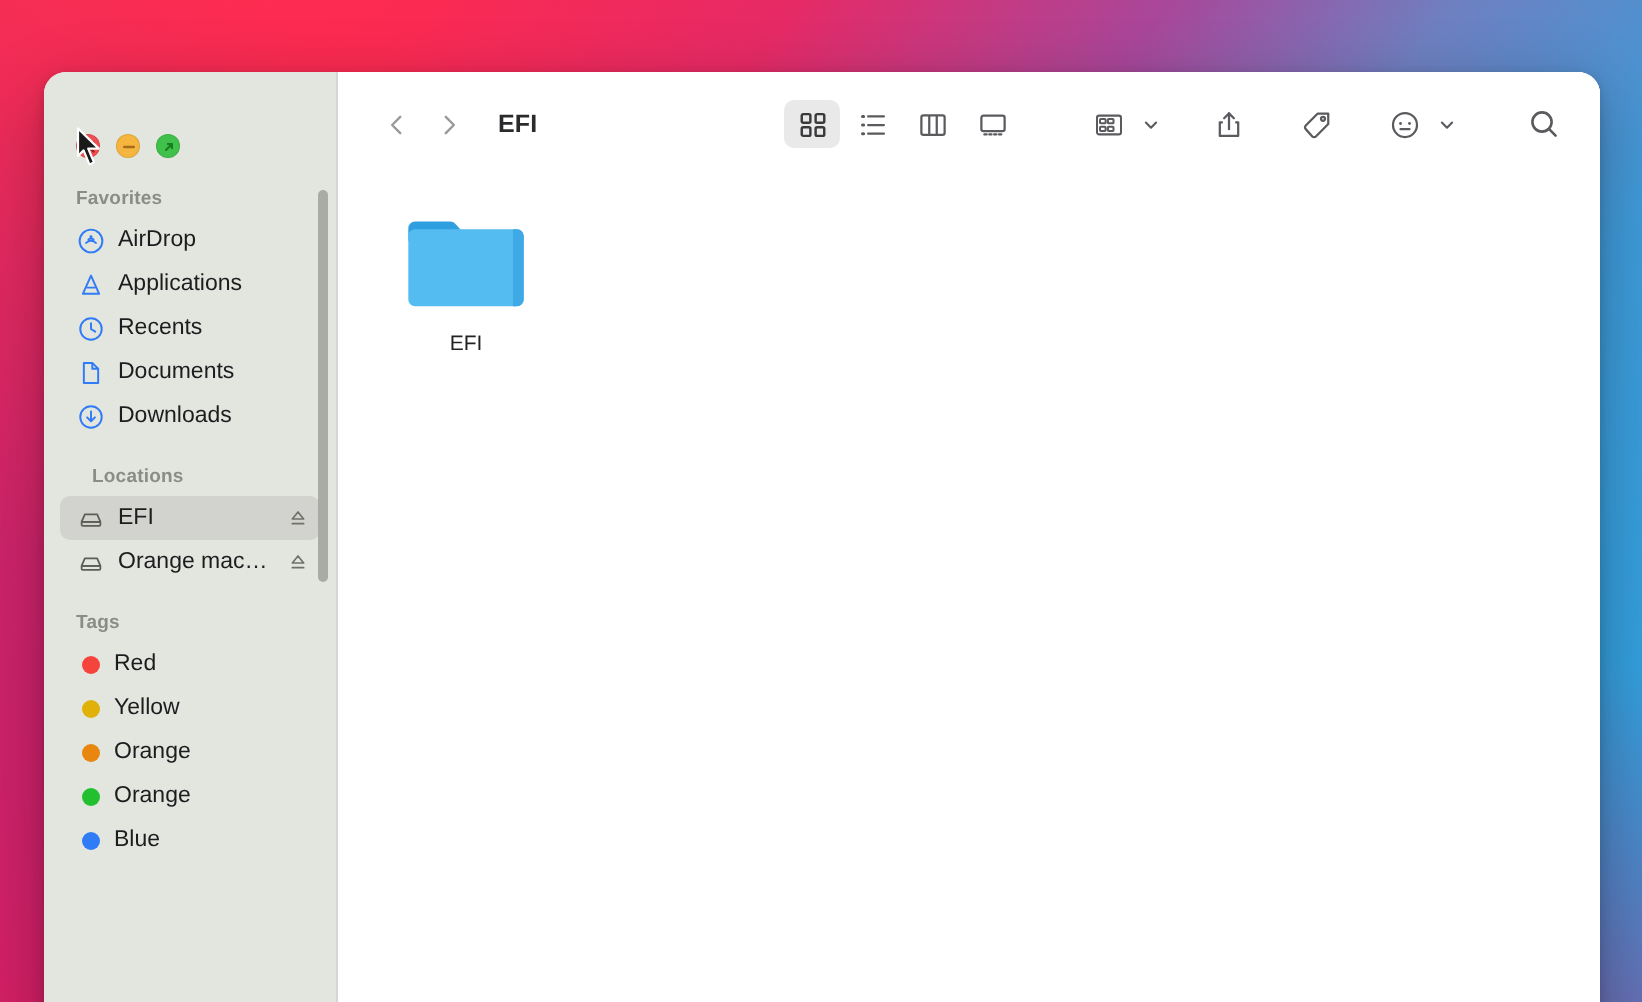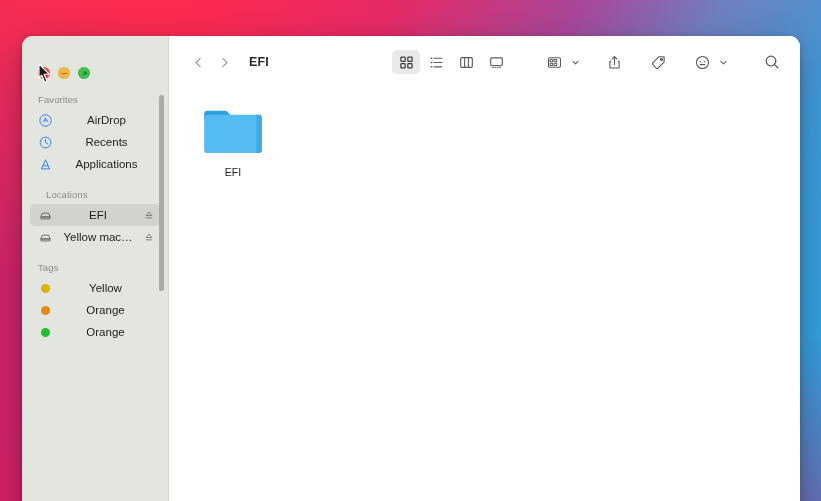--- a/index.html
+++ b/index.html
@@ -87,39 +87,38 @@
   .light.max    { background: #3fc14c; box-shadow: inset 0 0 0 0.5px rgba(0,0,0,0.10); }
   .light svg { display: block; }
 
   .sidebar-scroll {
     padding: 0 0 0 0;
   }
 
   .section-title {
     font-size: 9.5px;
     color: #8a8c87;
-    font-weight: 400;
+    font-weight: 700;
     letter-spacing: 0.1px;
     padding: 6px 0 4px 16px;
   }
   .section-title.locations { padding-top: 14px; padding-left: 24px; }
   .section-title.tags { padding-top: 14px; }
 
   .sb-row {
     display: flex;
     align-items: center;
     gap: 7px;
     height: 22px;
     margin: 0 8px;
     padding: 0 6px 0 8px;
     border-radius: 5px;
     font-size: 11.5px;
     color: #1d1d1f;
     white-space: nowrap;
-    text-align: center;
   }
   .sb-row.selected { background: #d2d3cf; }
   .sb-ico {
     width: 14px; height: 14px;
     flex: 0 0 14px;
     display: flex; align-items: center; justify-content: center;
     color: #2f7cf6;
   }
   .sb-ico svg { display: block; }
   .sb-label { flex: 1 1 auto; overflow: hidden; text-overflow: ellipsis; }
@@ -283,40 +282,58 @@
             <circle cx="8" cy="8" r="7"></circle>
             <path d="M5 9.2a4 4 0 016 0M6.4 7.2a2.2 2.2 0 013.2 0" stroke-linecap="round"></path>
             <circle cx="8" cy="5.4" r="0.9" fill="#2f7cf6" stroke="none"></circle>
           </svg>
         </span>
         <span class="sb-label">AirDrop</span>
       </div>
 
       <div class="sb-row">
         <span class="sb-ico">
+          <svg width="13" height="13" viewBox="0 0 16 16" fill="none" stroke="#2f7cf6" stroke-width="1.2" stroke-linejoin="round">
+            <path d="M8 2.2L13 13.4H3z"></path>
+            <path d="M5.6 9.6h4.8" stroke-linecap="round"></path>
+          </svg>
+        </span>
+        <span class="sb-label">Applications</span>
+      </div>
+
+      <div class="sb-row">
+        <span class="sb-ico">
           <svg width="13" height="13" viewBox="0 0 16 16" fill="none" stroke="#2f7cf6" stroke-width="1.2">
             <circle cx="8" cy="8" r="6.6"></circle>
             <path d="M8 4.4V8l2.6 1.6" stroke-linecap="round" stroke-linejoin="round"></path>
           </svg>
         </span>
         <span class="sb-label">Recents</span>
       </div>
 
+
       <div class="sb-row">
         <span class="sb-ico">
           <svg width="13" height="13" viewBox="0 0 16 16" fill="none" stroke="#2f7cf6" stroke-width="1.2" stroke-linejoin="round">
-            <path d="M8 2.2L13 13.4H3z"></path>
-            <path d="M5.6 9.6h4.8" stroke-linecap="round"></path>
-          </svg>
-        </span>
-        <span class="sb-label">Applications</span>
-      </div>
-
-
-
+            <path d="M3.6 1.8h5.2l3.6 3.6v8.8H3.6z"></path>
+            <path d="M8.8 1.8v3.6h3.6"></path>
+          </svg>
+        </span>
+        <span class="sb-label">Documents</span>
+      </div>
+
+      <div class="sb-row">
+        <span class="sb-ico">
+          <svg width="13" height="13" viewBox="0 0 16 16" fill="none" stroke="#2f7cf6" stroke-width="1.2">
+            <circle cx="8" cy="8" r="6.6"></circle>
+            <path d="M8 4.6v6M5.6 8.2L8 10.6l2.4-2.4" stroke-linecap="round" stroke-linejoin="round"></path>
+          </svg>
+        </span>
+        <span class="sb-label">Downloads</span>
+      </div>
 
       <div class="section-title locations">Locations</div>
 
       <div class="sb-row selected">
         <span class="sb-ico">
           <svg width="13" height="13" viewBox="0 0 16 16" fill="none" stroke="#5c5e57" stroke-width="1.1" stroke-linejoin="round">
             <path d="M2.2 9.8l2-4.6h7.6l2 4.6z"></path>
             <rect x="2.2" y="9.8" width="11.6" height="2.4" rx="0.8"></rect>
           </svg>
         </span>
@@ -329,42 +346,50 @@
         </span>
       </div>
 
       <div class="sb-row">
         <span class="sb-ico">
           <svg width="13" height="13" viewBox="0 0 16 16" fill="none" stroke="#5c5e57" stroke-width="1.1" stroke-linejoin="round">
             <path d="M2.2 9.8l2-4.6h7.6l2 4.6z"></path>
             <rect x="2.2" y="9.8" width="11.6" height="2.4" rx="0.8"></rect>
           </svg>
         </span>
-        <span class="sb-label">Yellow mac…</span>
+        <span class="sb-label">Orange mac…</span>
         <span class="eject-ico">
           <svg width="10" height="10" viewBox="0 0 12 12" fill="none" stroke="#6f7169" stroke-width="1" stroke-linejoin="round">
             <path d="M6 2.4l3.4 4.2H2.6z"></path>
             <path d="M2.6 9.4h6.8" stroke-linecap="round"></path>
           </svg>
         </span>
       </div>
 
       <div class="section-title tags">Tags</div>
 
       <div class="sb-row">
+        <span class="tag-dot" style="background:#f4443c"></span>
+        <span class="sb-label">Red</span>
+      </div>
+      <div class="sb-row">
         <span class="tag-dot" style="background:#e0b209"></span>
         <span class="sb-label">Yellow</span>
       </div>
       <div class="sb-row">
         <span class="tag-dot" style="background:#e8860f"></span>
         <span class="sb-label">Orange</span>
       </div>
       <div class="sb-row">
         <span class="tag-dot" style="background:#22c02e"></span>
         <span class="sb-label">Orange</span>
+      </div>
+      <div class="sb-row">
+        <span class="tag-dot" style="background:#2f7cf6"></span>
+        <span class="sb-label">Blue</span>
       </div>
 
     </div>
 
     <div class="sb-scrollbar"></div>
   </div>
 
   <div class="content">
 
     <div class="toolbar">

